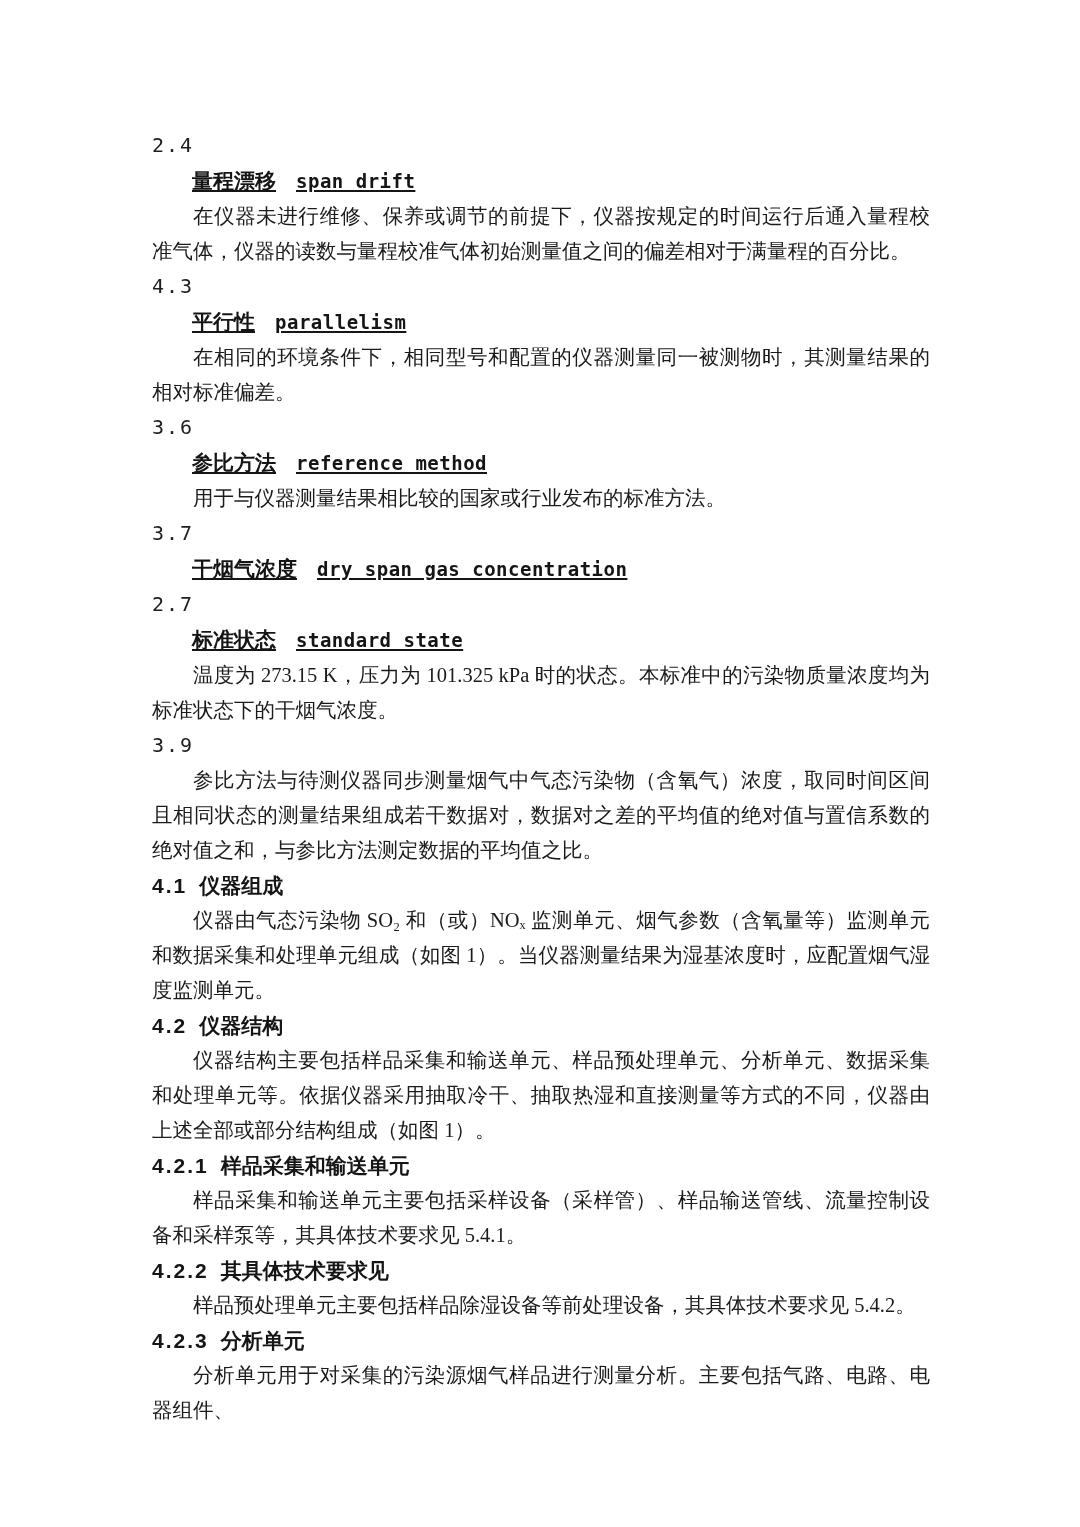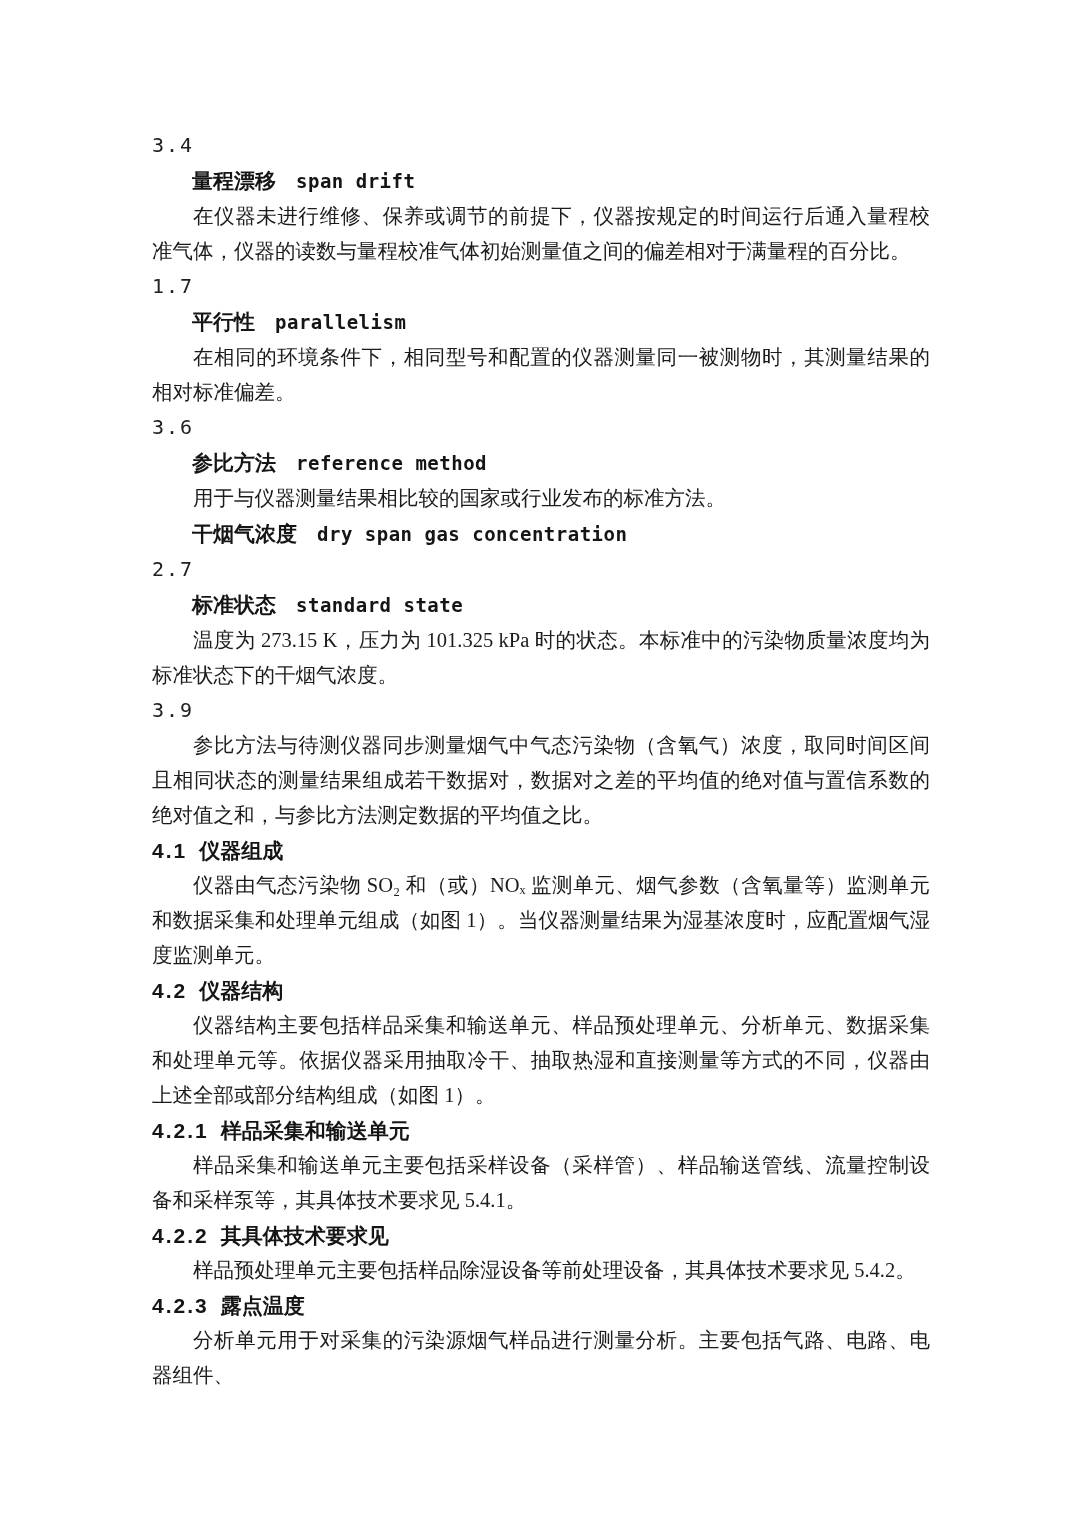--- a/index.html
+++ b/index.html
@@ -26,20 +26,21 @@
     color: #202020;
   }
   
   .term-heading {
     margin-left: 40px;
     font-family: "Liberation Sans", "DejaVu Sans", sans-serif;
     font-weight: bold;
     font-size: 21px;
     line-height: 35px;
     color: #151515;
+    text-decoration: underline;
   }
   .term-heading .en {
     font-family: "DejaVu Sans Mono", "Liberation Mono", monospace;
     font-weight: bold;
     font-size: 19px;
     margin-left: 20px;
     letter-spacing: 0.5px;
   }
   
   .para {
@@ -78,44 +79,45 @@
     margin-right: 12px;
     text-align: center;
   }
 </style>
 </head>
 <body>
 
 <div class="page">
 
   <div class="term-block">
-    <div class="clause-num">3.4</div>
+    <div class="clause-num">2.4</div>
     <div class="term-heading">
       <span>量程漂移</span><span class="en">span drift</span>
     </div>
     <p class="para">在仪器未进行维修、保养或调节的前提下，仪器按规定的时间运行后通入量程校准气体，仪器的读数与量程校准气体初始测量值之间的偏差相对于满量程的百分比。</p>
   </div>
 
   <div class="term-block">
-    <div class="clause-num">1.7</div>
+    <div class="clause-num">4.3</div>
     <div class="term-heading">
       <span>平行性</span><span class="en">parallelism</span>
     </div>
     <p class="para">在相同的环境条件下，相同型号和配置的仪器测量同一被测物时，其测量结果的相对标准偏差。</p>
   </div>
 
   <div class="term-block">
     <div class="clause-num">3.6</div>
     <div class="term-heading">
       <span>参比方法</span><span class="en">reference method</span>
     </div>
     <p class="para">用于与仪器测量结果相比较的国家或行业发布的标准方法。</p>
   </div>
 
   <div class="term-block">
+    <div class="clause-num">3.7</div>
     <div class="term-heading">
       <span>干烟气浓度</span><span class="en">dry span gas concentration</span>
     </div>
   </div>
 
   <div class="term-block">
     <div class="clause-num">2.7</div>
     <div class="term-heading">
       <span>标准状态</span><span class="en">standard state</span>
     </div>
@@ -151,18 +153,18 @@
 
   <div class="sub-block">
     <div class="sub-heading">
       <span class="num">4.2.2</span><span>其具体技术要求见</span>
     </div>
     <p class="para">样品预处理单元主要包括样品除湿设备等前处理设备，其具体技术要求见 5.4.2。</p>
   </div>
 
   <div class="sub-block">
     <div class="sub-heading">
-      <span class="num">4.2.3</span><span>露点温度</span>
+      <span class="num">4.2.3</span><span>分析单元</span>
     </div>
     <p class="para">分析单元用于对采集的污染源烟气样品进行测量分析。主要包括气路、电路、电器组件、</p>
   </div>
 
 </div>
 
 </body></html>

